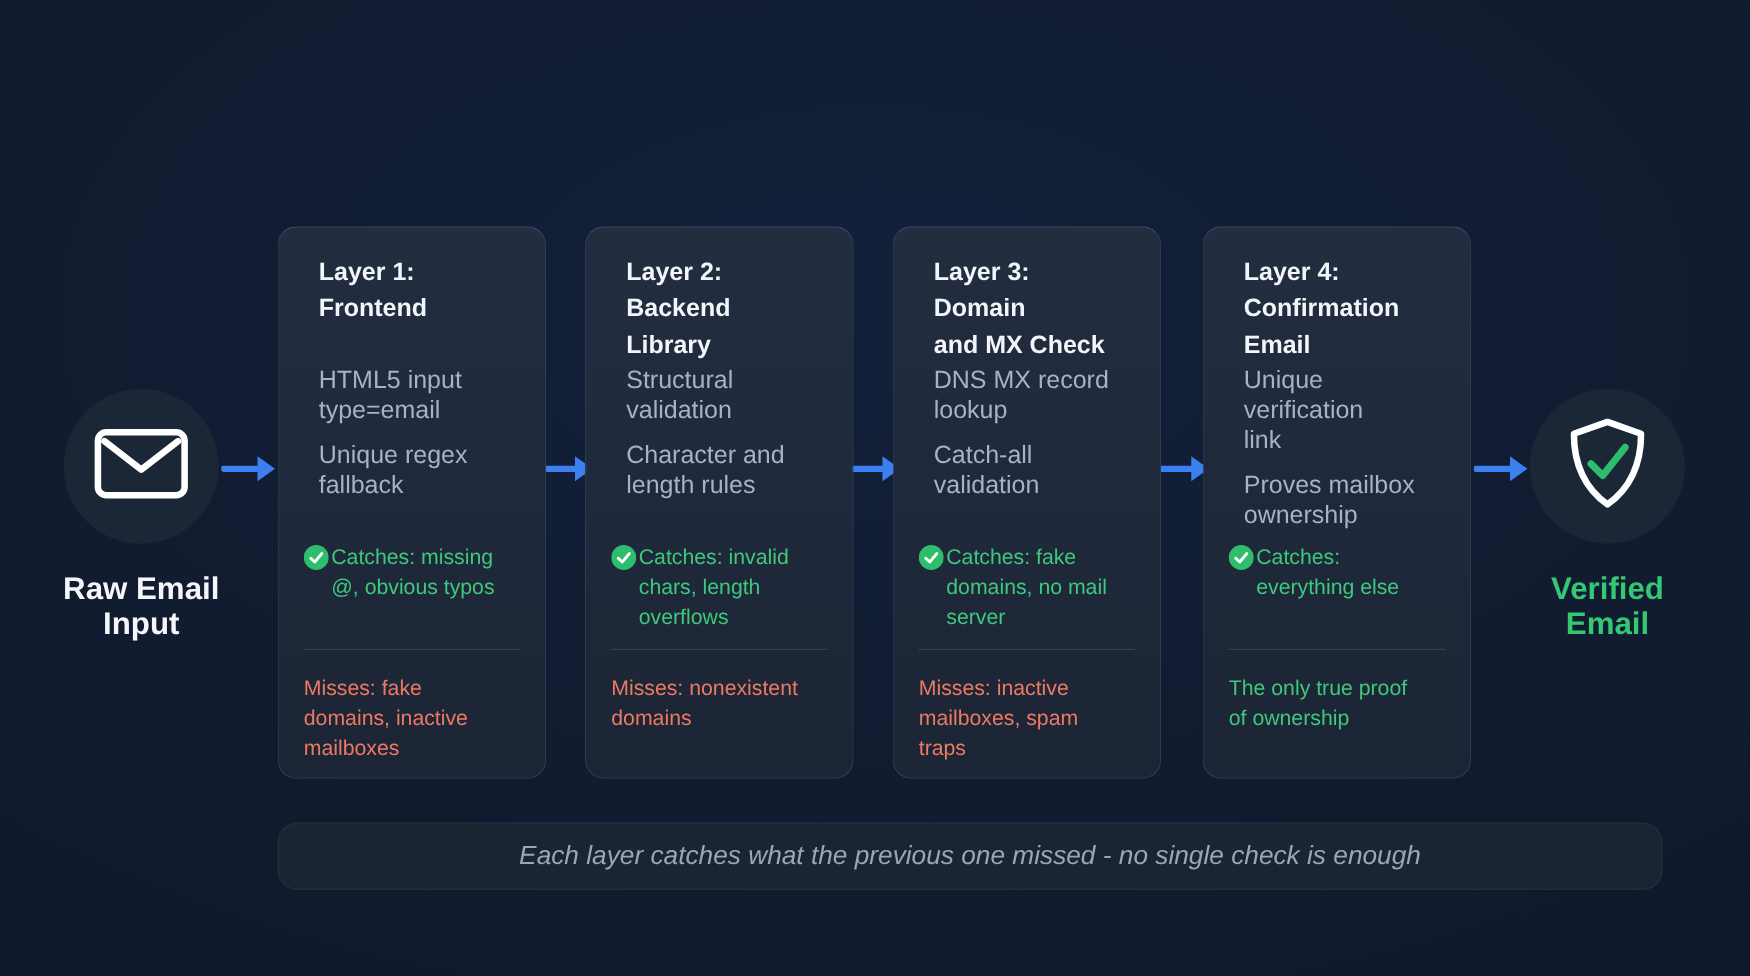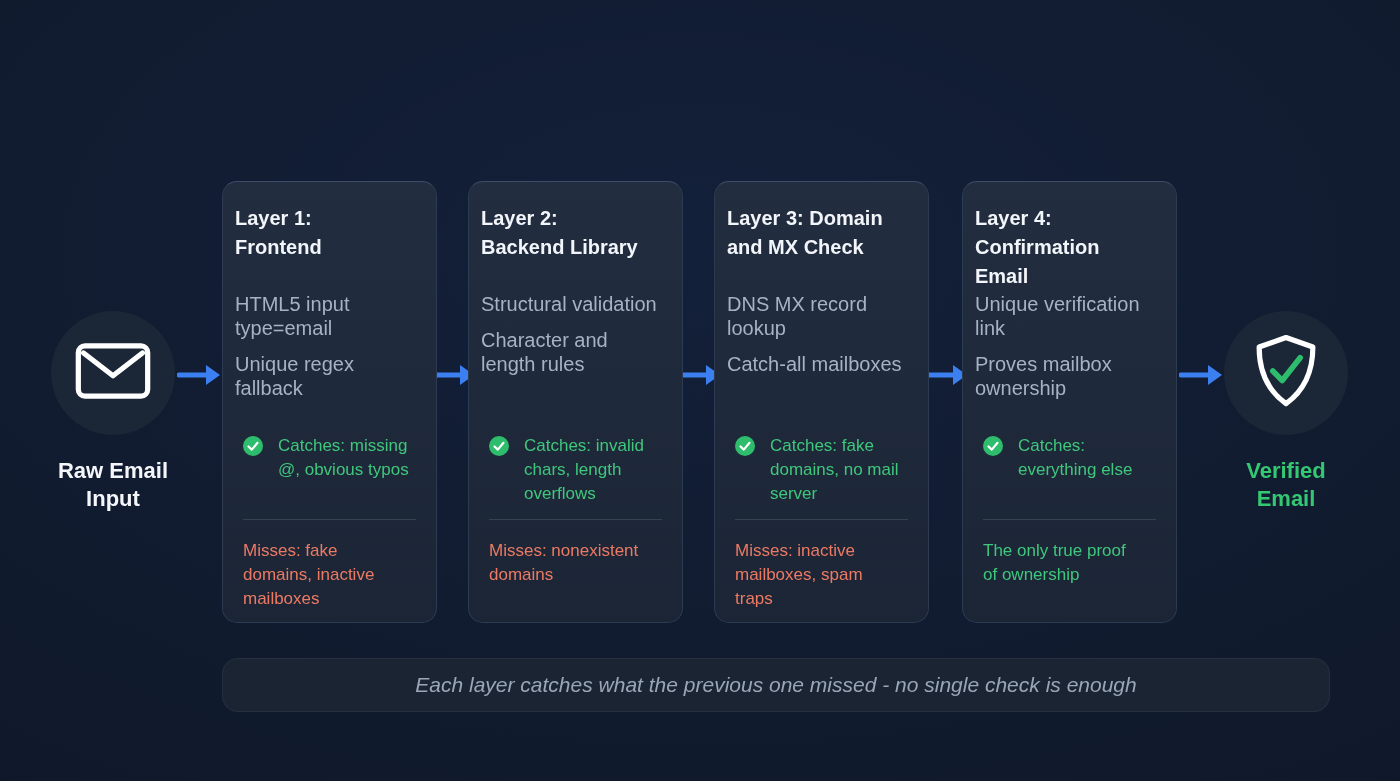--- a/index.html
+++ b/index.html
@@ -24,42 +24,42 @@
   .io-node.output { left: 1206px; top: 311px; }
   .io-circle {
     width: 124px; height: 124px;
     margin: 0 auto;
     border-radius: 50%;
     background: #1b2636;
     display: flex; align-items: center; justify-content: center;
   }
   .io-label {
     margin-top: 22px;
-    font-size: 22px;
+    font-size: 25px;
     font-weight: 700;
     line-height: 28px;
     white-space: pre-line;
     color: #f4f6f9;
   }
   .io-node.output .io-label { color: #34c873; }
 
   
   .flow-arrow {
     position: absolute;
     top: 362px;
     width: 44px; height: 26px;
   }
 
   
   .card {
     position: absolute;
     top: 181px;
     width: 215px;
     height: 442px;
-    padding: 22px 12px;
+    padding: 22px 32px;
     border-radius: 15px;
     background: linear-gradient(180deg, #222d3f 0%, #1b2536 100%);
     border: 1px solid #2c3a52;
     border-top-color: #3c4c69;
   }
   .card-title {
     font-size: 20px;
     font-weight: 700;
     line-height: 29px;
     color: #f2f5f9;
@@ -71,21 +71,21 @@
     line-height: 24px;
     color: #a7b2c3;
     white-space: pre-line;
     margin-bottom: 12px;
   }
   .catches {
     position: absolute;
     top: 252px; left: 20px; right: 16px;
     display: flex;
     align-items: flex-start;
-    gap: 15px;
+    gap: 2px;
   }
   .check-icon { flex: 0 0 20px; margin-top: 2px; display: block; }
   .catches-text {
     font-size: 17px;
     line-height: 24px;
     color: #3fc77c;
     white-space: pre-line;
   }
   .divider {
     position: absolute;
@@ -211,21 +211,21 @@
     <div class="divider"></div>
     <p class="note" data-tone="negative">Misses: nonexistent
 domains</p>
   </section>
 
   <section class="card" style="left:714px">
     <h2 class="card-title">Layer 3: Domain
 and MX Check</h2>
     <p class="point">DNS MX record
 lookup</p>
-    <p class="point">Catch-all mailboxes</p>
+    <p class="point">Catch-all validation</p>
     <div class="catches">
       <span class="check-icon">
         <svg width="20" height="20" viewBox="0 0 20 20">
             <circle cx="10" cy="10" r="10" fill="#2dbd6c"></circle>
             <polyline points="5.5,10.5 8.8,13.6 14.5,6.8" stroke="#ffffff" stroke-width="2.2" fill="none" stroke-linecap="round" stroke-linejoin="round"></polyline>
           </svg>
       </span>
       <span class="catches-text">Catches: fake
 domains, no mail
 server</span>

